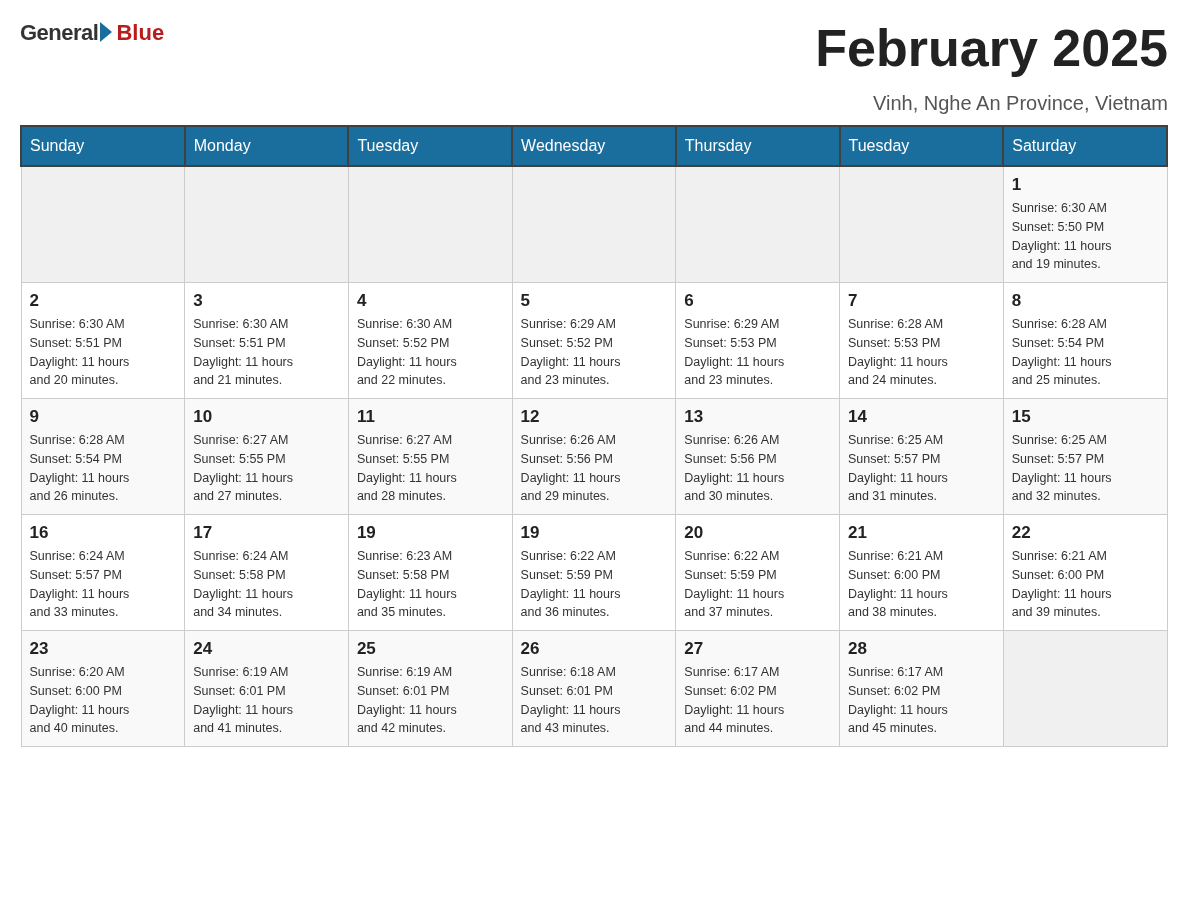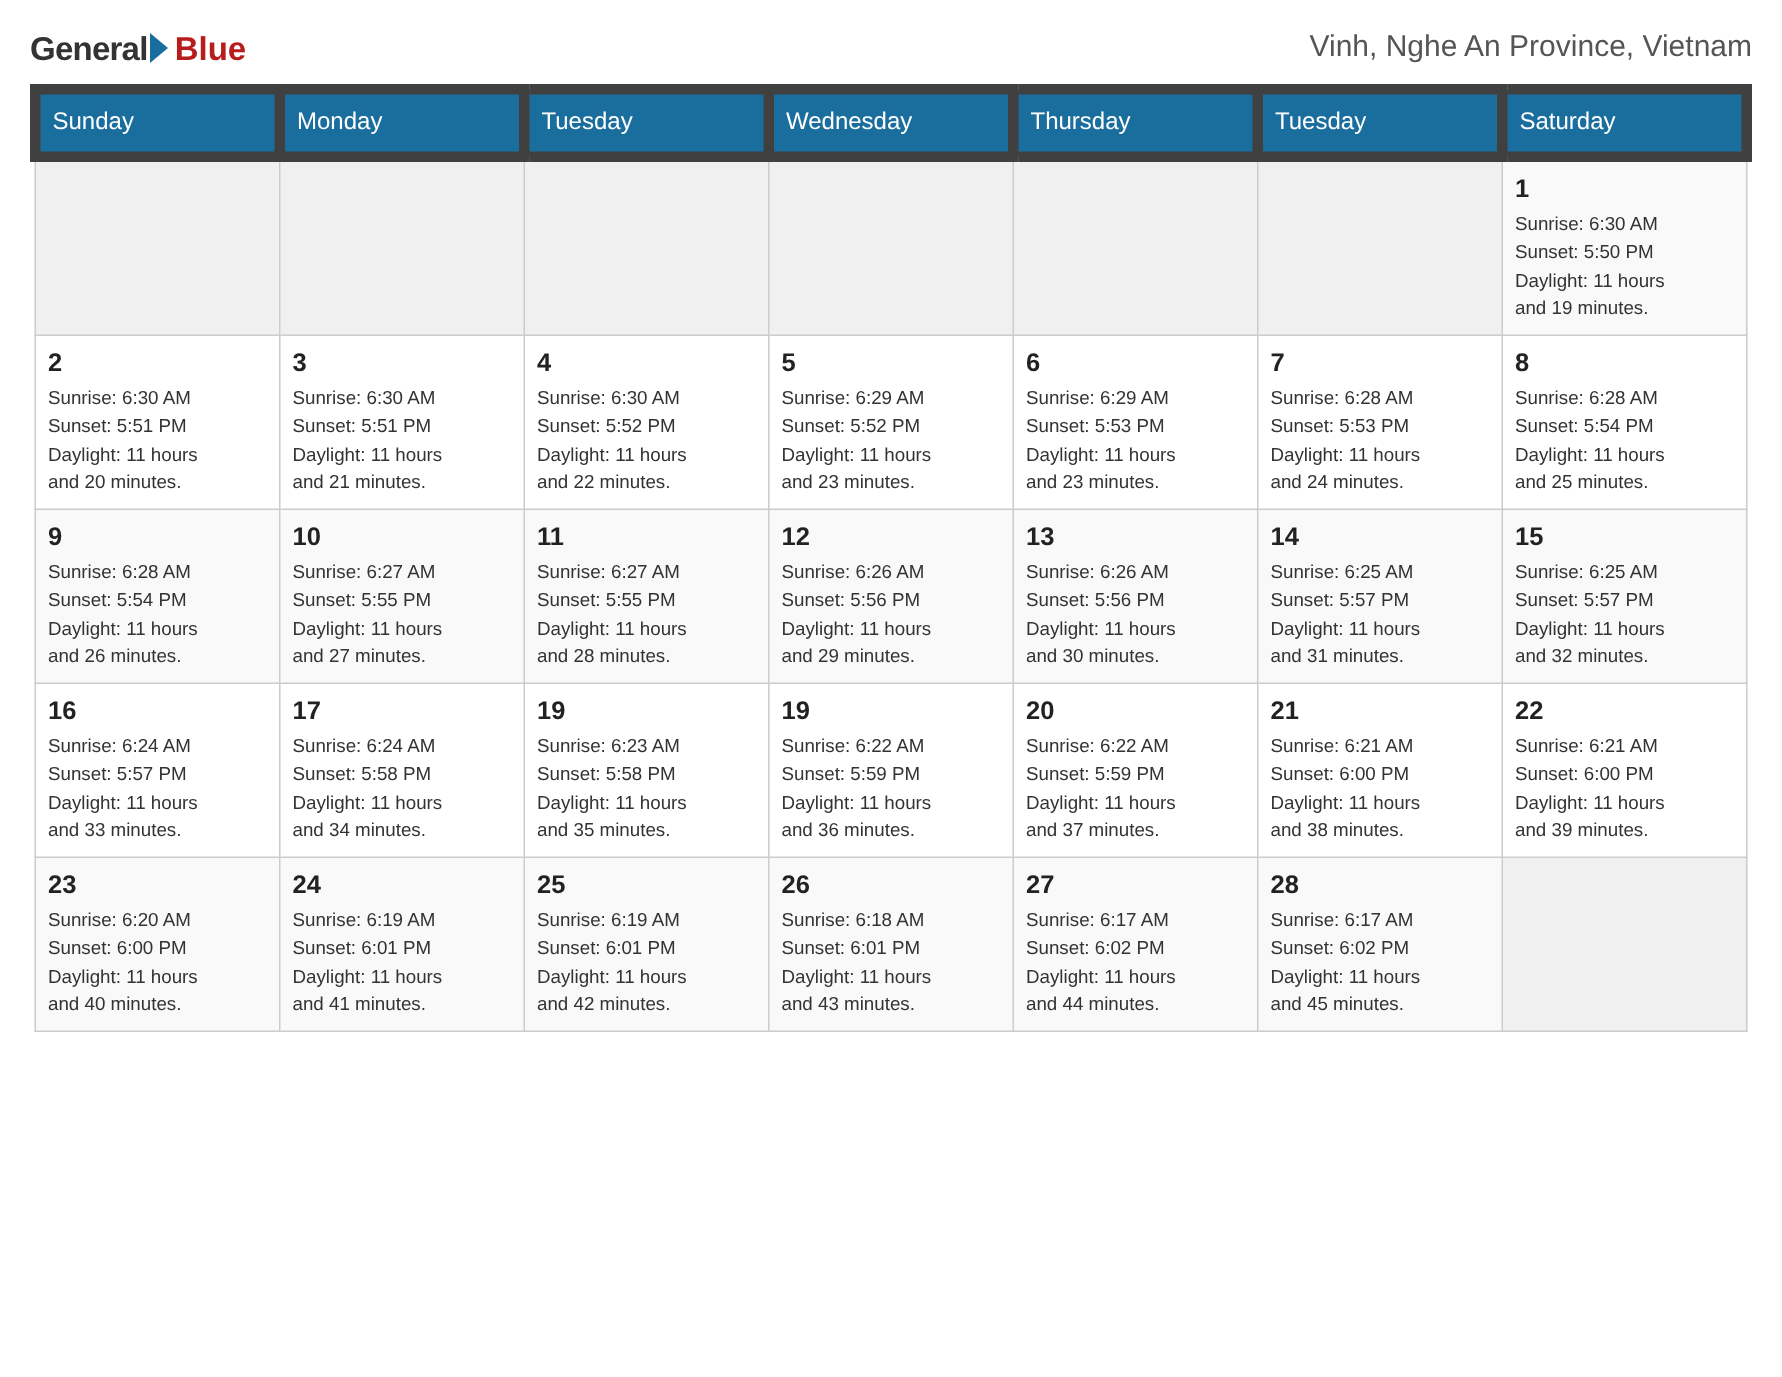--- a/index.html
+++ b/index.html
@@ -52,35 +52,35 @@
     }
     .month-title {
       font-size: 52px;
       font-weight: bold;
       color: #222;
       line-height: 1.1;
     }
     .location {
       font-size: 20px;
       color: #555;
-      margin-top: 0;
+      margin-top: 15px;
     }
     .calendar {
       width: 100%;
       border-collapse: collapse;
       margin-top: 10px;
     }
     .calendar thead th {
       background-color: #1a6e9e;
       color: #fff;
       padding: 10px 8px;
       text-align: left;
       font-size: 16px;
       font-weight: normal;
-      border: 7px solid #404040;
+      border: 2px solid #404040;
     }
     .calendar tbody td {
       vertical-align: top;
       padding: 8px;
       border: 1px solid #ccc;
       width: 14.28%;
       min-height: 100px;
       font-size: 13px;
       color: #333;
     }
@@ -114,20 +114,21 @@
 
 <div class="header">
   <div class="logo">
     <div class="logo-top">
       <span class="logo-general">General</span>
       <div class="logo-arrow"></div>
       <span class="logo-blue">Blue</span>
     </div>
   </div>
   <div class="title-block">
+    <div class="month-title">February 2025</div>
     <div class="location">Vinh, Nghe An Province, Vietnam</div>
   </div>
 </div>
 
 <table class="calendar">
   <thead>
     <tr>
     <th>Sunday</th>
         <th>Monday</th>
         <th>Tuesday</th>

